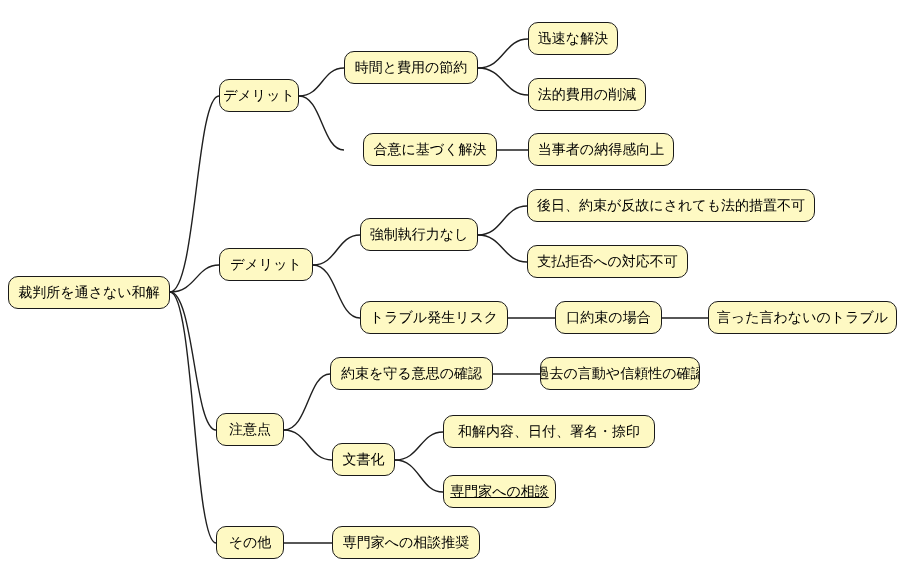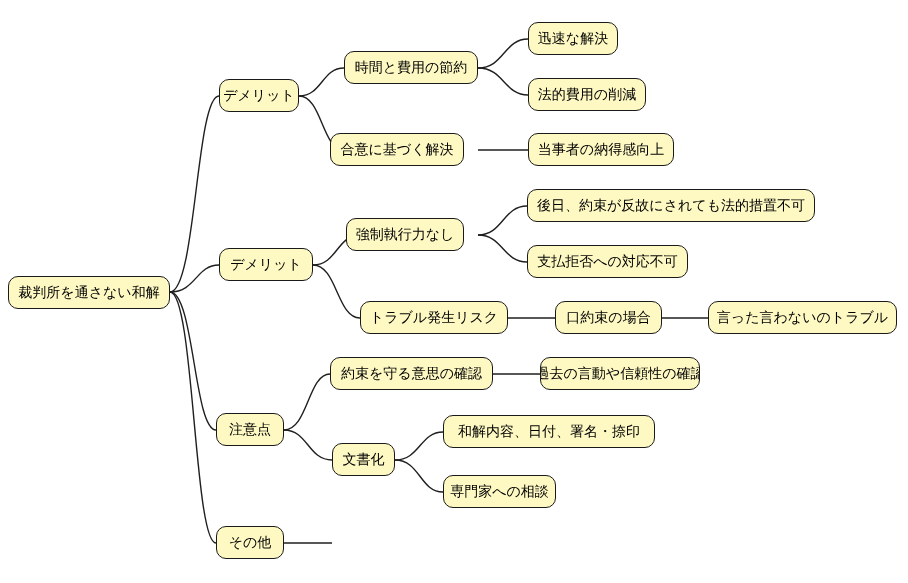--- a/index.html
+++ b/index.html
@@ -75,27 +75,27 @@
   <div class="node" style="left:8px; top:276px; width:162px;text-align:center;">裁判所を通さない和解</div>
 
   <div class="node" style="left:219px; top:79px; width:80px;">デメリット</div>
 
   <div class="node" style="left:344px; top:51px; width:134px;">時間と費用の節約</div>
 
   <div class="node" style="left:528px; top:22px; width:90px;">迅速な解決</div>
 
   <div class="node" style="left:528px; top:78px; width:118px;">法的費用の削減</div>
 
-  <div class="node" style="left:330px; top:133px; width:134px;">合意に基づく解決</div>
+  <div class="node" style="left:363px; top:133px; width:134px;">合意に基づく解決</div>
 
   <div class="node" style="left:528px; top:133px; width:146px;">当事者の納得感向上</div>
 
   <div class="node" style="left:219px; top:248px; width:94px;">デメリット</div>
 
-  <div class="node" style="left:346px; top:218px; width:118px;">強制執行力なし</div>
+  <div class="node" style="left:360px; top:218px; width:118px;">強制執行力なし</div>
 
   <div class="node" style="left:527px; top:189px; width:288px;">後日、約束が反故にされても法的措置不可</div>
 
   <div class="node" style="left:527px; top:245px; width:161px;">支払拒否への対応不可</div>
 
   <div class="node" style="left:360px; top:301px; width:148px;">トラブル発生リスク</div>
 
   <div class="node" style="left:555px; top:301px; width:107px;">口約束の場合</div>
 
   <div class="node" style="left:708px; top:301px; width:189px;">言った言わないのトラブル</div>
@@ -103,18 +103,19 @@
   <div class="node" style="left:216px; top:413px; width:68px;">注意点</div>
 
   <div class="node" style="left:330px; top:357px; width:163px;">約束を守る意思の確認</div>
 
   <div class="node" style="left:540px; top:357px; width:160px;">過去の言動や信頼性の確認</div>
 
   <div class="node" style="left:332px; top:443px; width:63px;">文書化</div>
 
   <div class="node" style="left:443px; top:415px; width:212px;">和解内容、日付、署名・捺印</div>
 
-  <div class="node" style="left:443px; top:475px; width:113px;">専門家への相談</div>
+  <div class="node" style="left:443px; top:475px; width:113px;text-decoration:underline;">専門家への相談</div>
 
   <div class="node" style="left:216px; top:526px; width:68px;">その他</div>
 
+  <div class="node" style="left:332px; top:526px; width:148px;">専門家への相談推奨</div>
 
 </div>
 
 </body></html>

